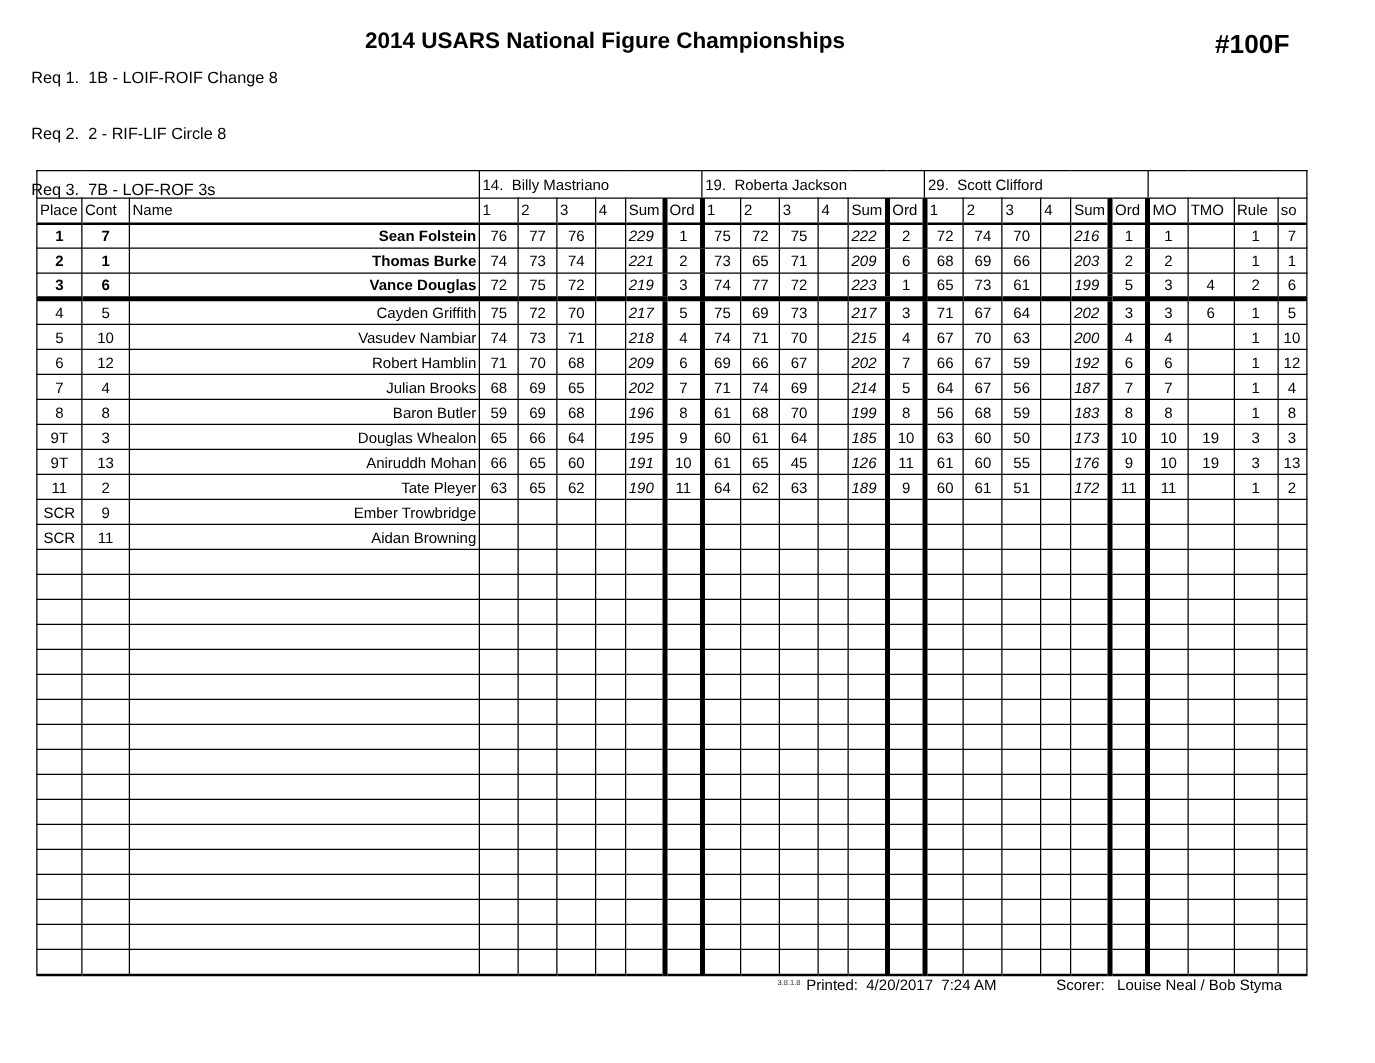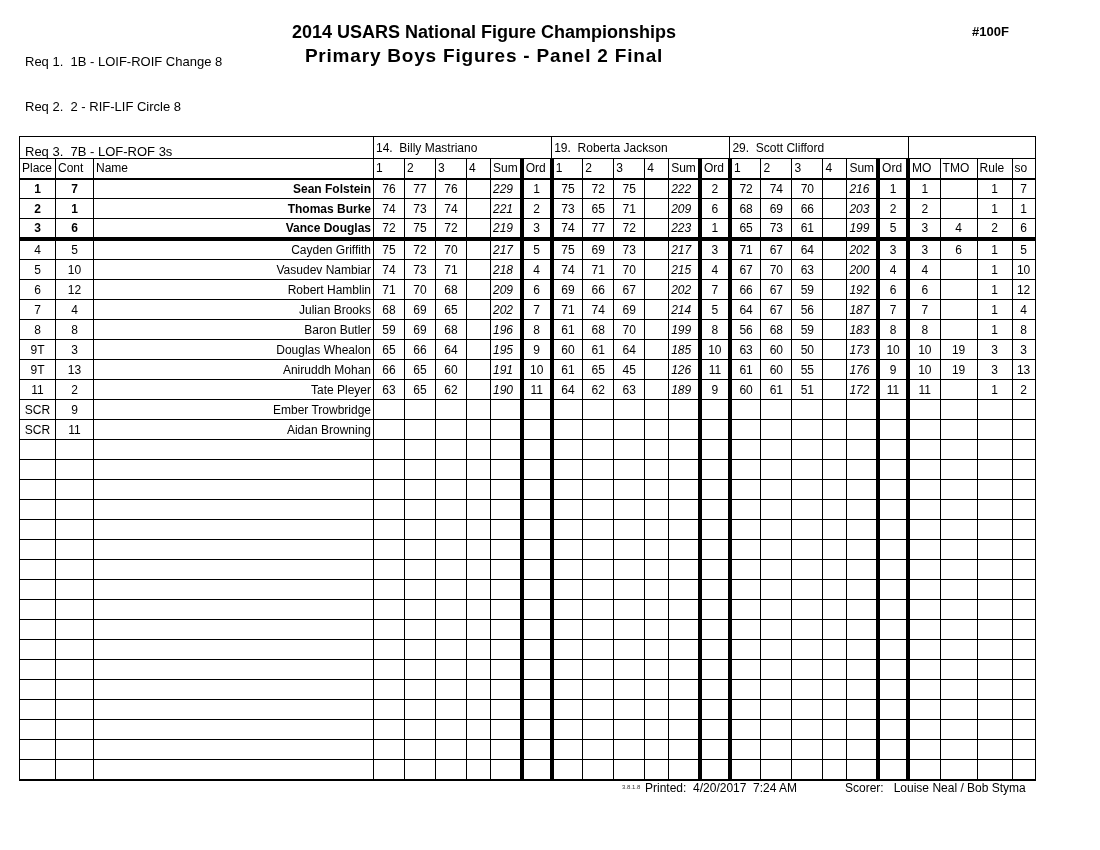--- a/index.html
+++ b/index.html
@@ -10,25 +10,25 @@
   }
   .pre { white-space:pre; }
 
   
   .req-block { position:absolute; left:25px; top:24px; font-size:13px; line-height:15px; }
   .title-block { position:absolute; left:0; top:21px; width:968px; text-align:center; }
   .title-line   { font-size:18px; font-weight:bold; line-height:22px; }
   .venue-line   { font-size:14px; line-height:19px; }
   .event-line   { font-size:19px; font-weight:bold; letter-spacing:0.8px; line-height:25px; }
   .report-line  { font-size:15px; line-height:19px; }
-  .event-number { position:absolute; left:972px; top:24px; font-size:13px; font-weight:bold; }
+  .event-number { position:absolute; left:972px; top:24px; font-size:21px; font-weight:bold; }
 
   
   table.results {
-    position:absolute; left:19px; top:136px;
+    position:absolute; left:29px; top:136px;
     border-collapse:collapse; table-layout:fixed;
   }
   table.results td, table.results th {
     border:1px solid #000; height:20px; padding:0 2px;
     font-size:12px; font-weight:normal; line-height:18px;
     overflow:hidden; white-space:pre; vertical-align:middle;
   }
   tr.judge-row td { height:22px; }
   td.nob { border:none; }
   td.judge-name { text-align:left; padding-left:4px; }
@@ -54,21 +54,20 @@
 <body>
 
 <div class="req-block pre">
   <div>Req 1.  1B - LOIF-ROIF Change 8</div>
   <div>Req 2.  2 - RIF-LIF Circle 8</div>
   <div>Req 3.  7B - LOF-ROF 3s</div>
 </div>
 
 <div class="title-block">
   <div class="title-line pre">2014 USARS National Figure Championships</div>
-  <div class="event-line pre">Primary Boys Figures - Panel 2 Final</div>
 </div>
 
 <div class="event-number">#100F</div>
 
 <table class="results">
   <colgroup>
     <col style="width:36px">
       <col style="width:38px">
       <col style="width:280px">
     <col style="width:31px">

